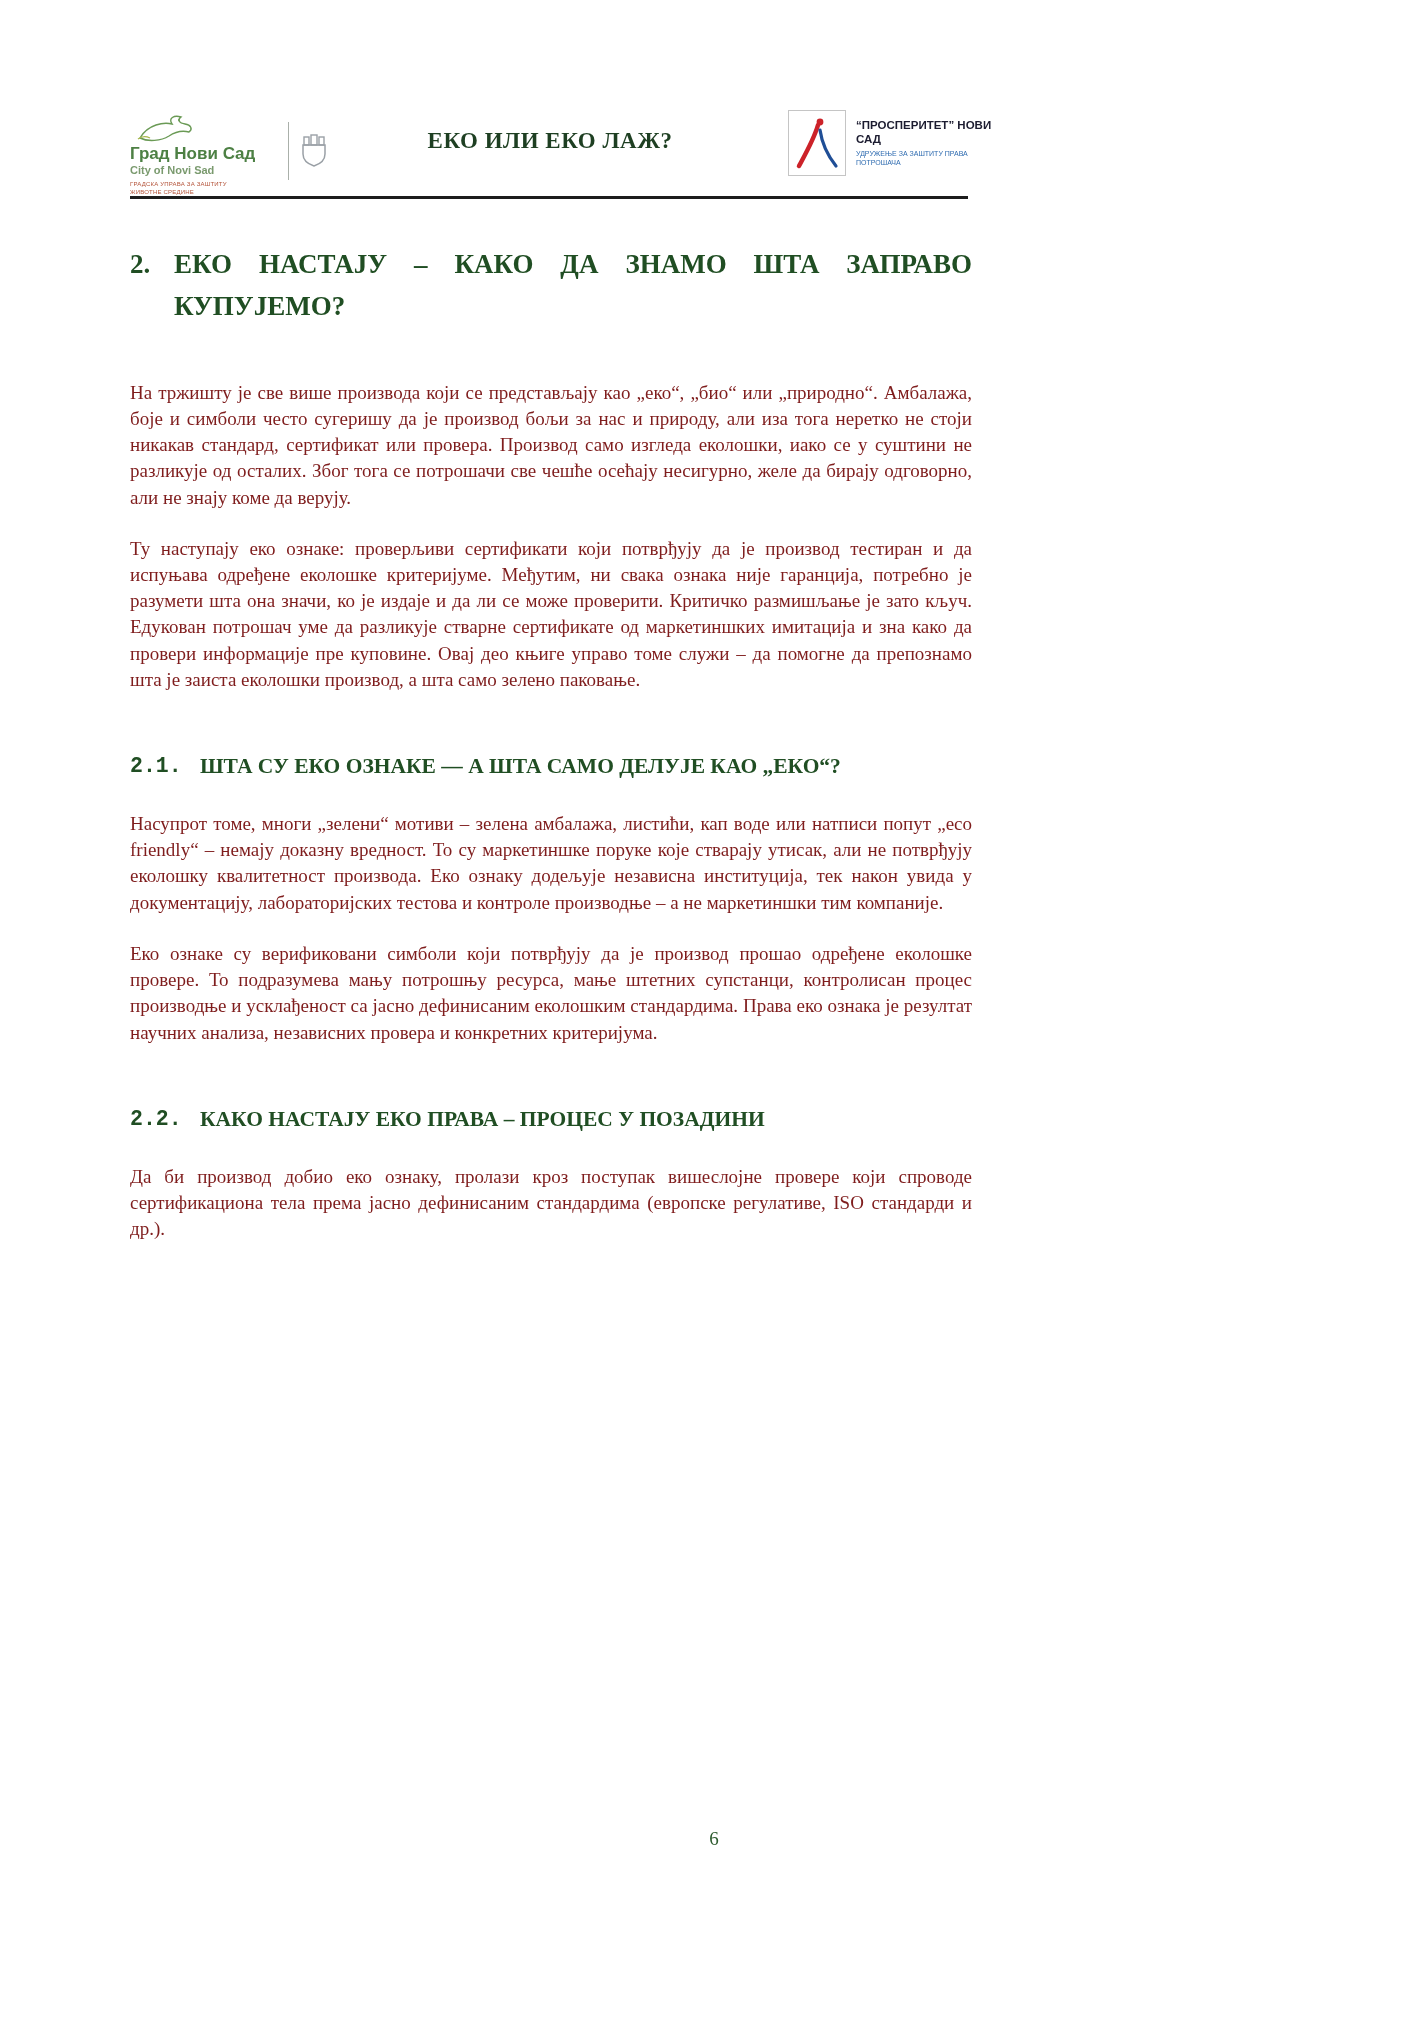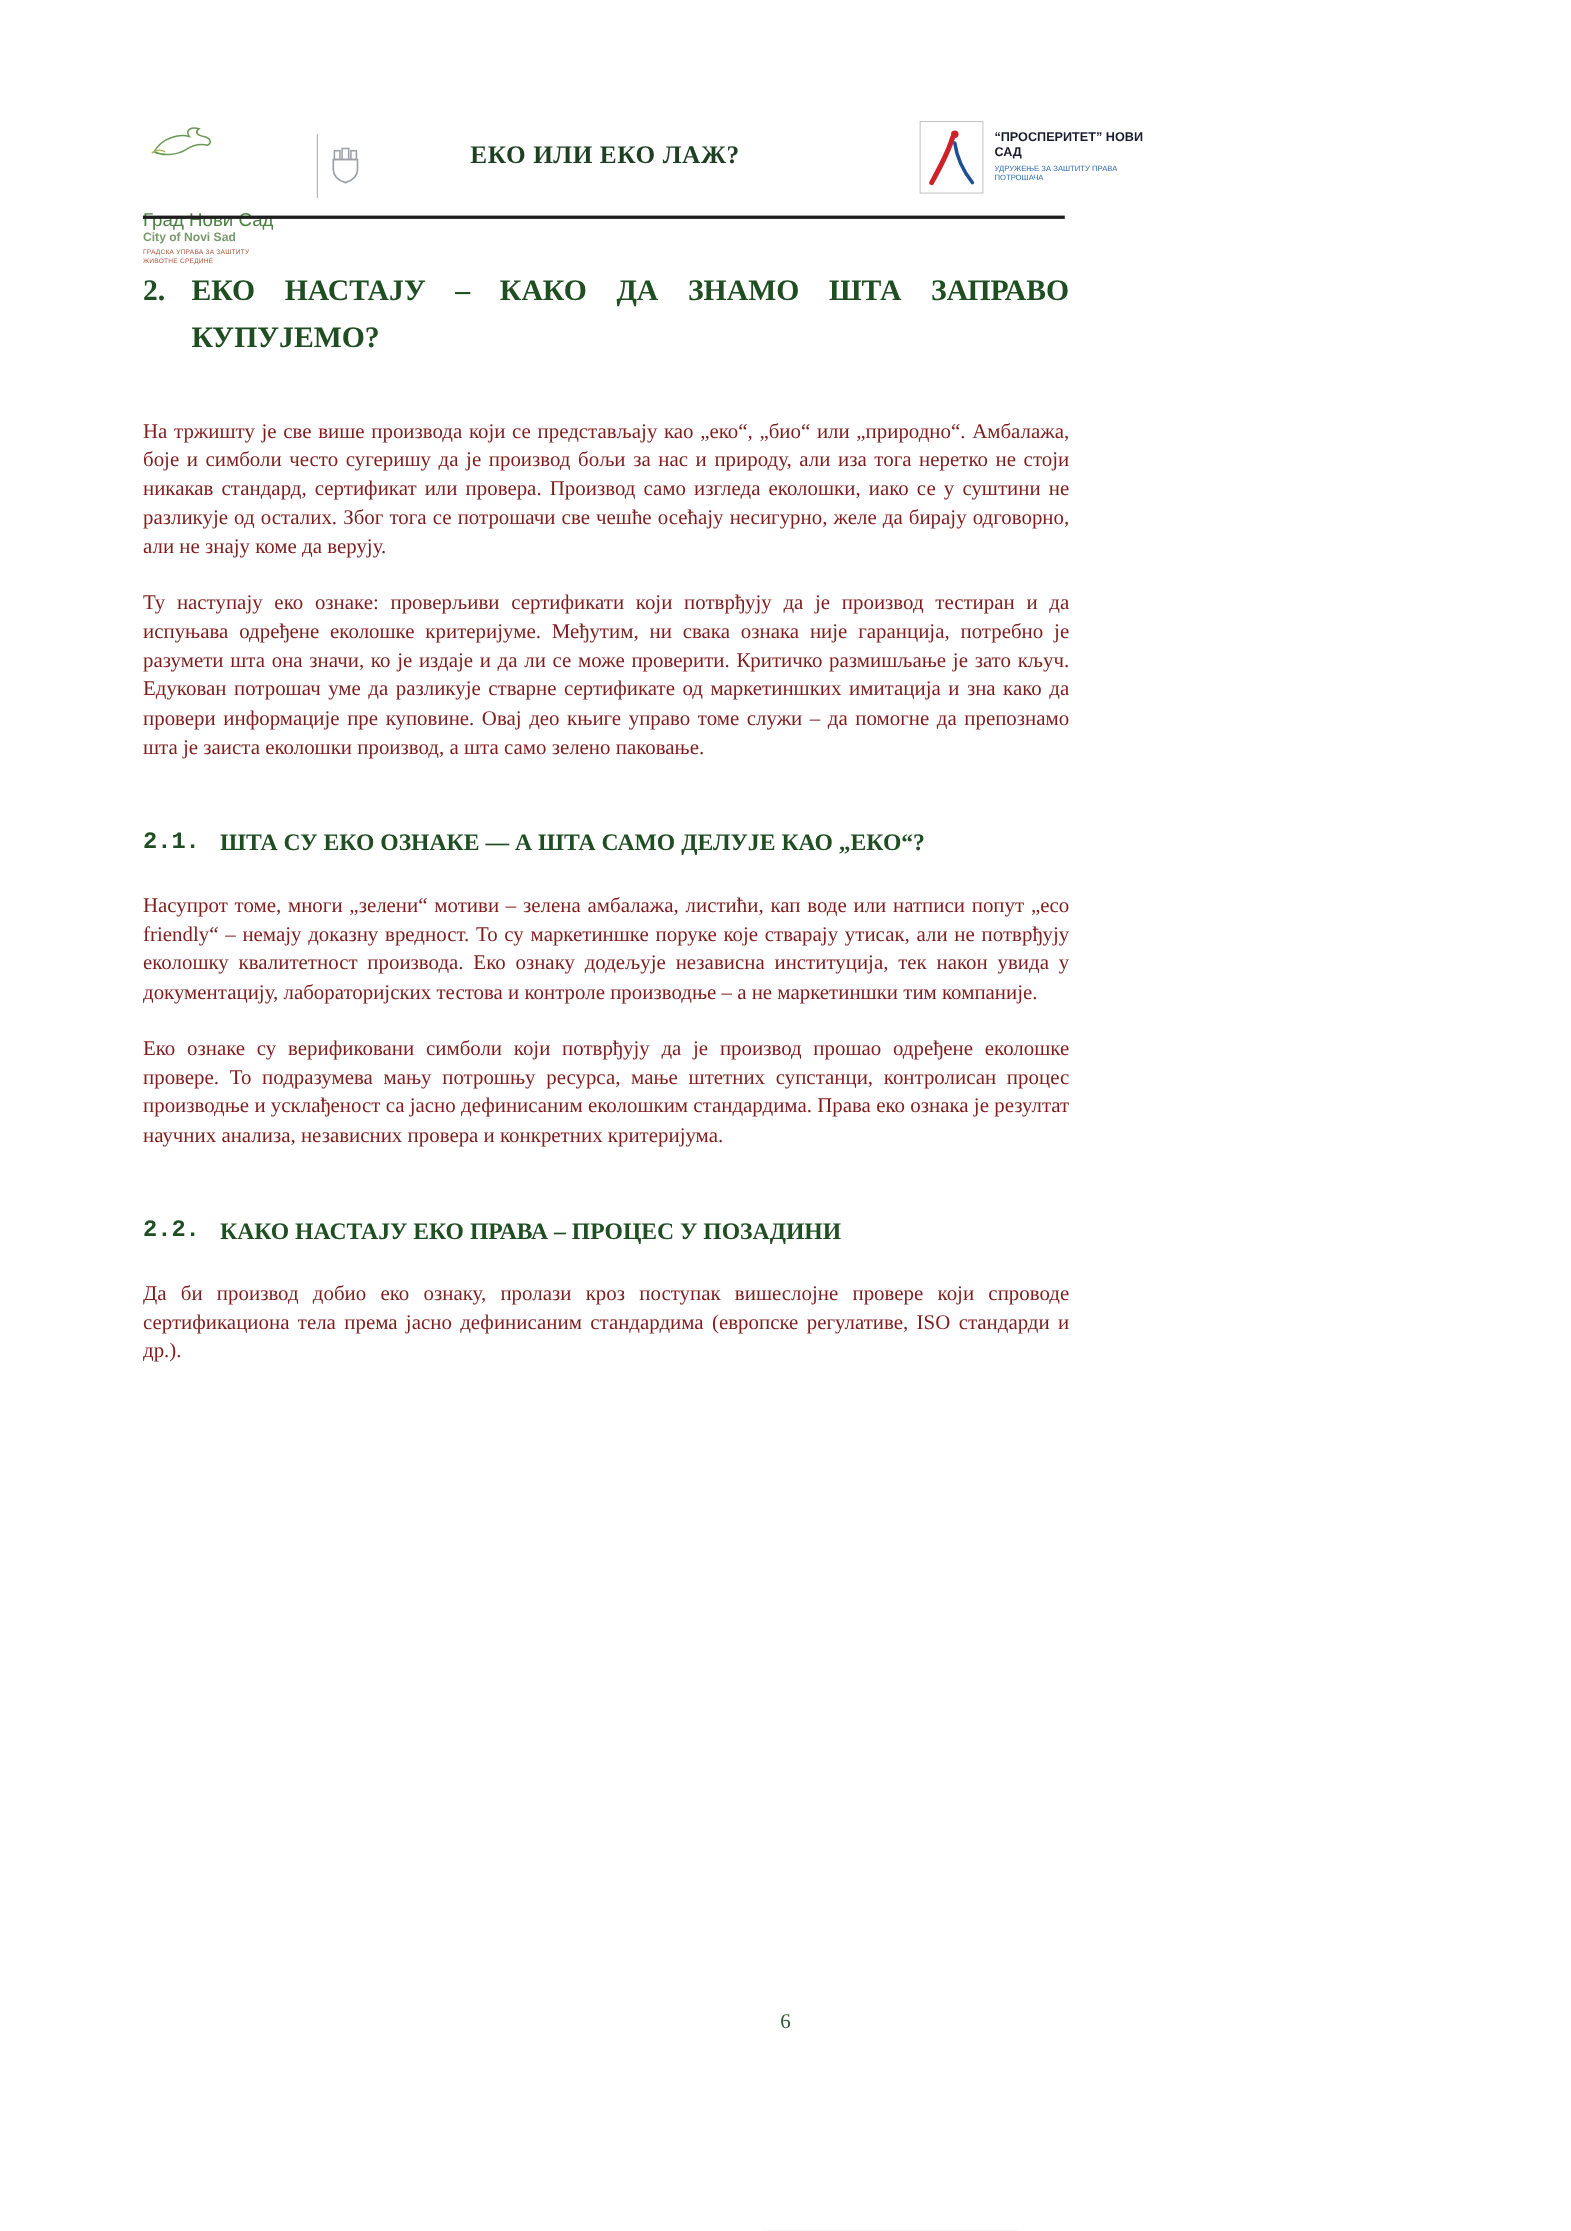--- a/index.html
+++ b/index.html
@@ -15,41 +15,41 @@
 
   
   .logo-city {
     position: absolute;
     left: 130px; top: 112px;
     width: 150px;
     display: flex; flex-direction: column;
     font-family: "Liberation Sans", sans-serif;
   }
   .dove-svg { margin-left: 4px; margin-bottom: 1px; }
-  .city-title { font-size: 17px; font-weight: normal; color: #4d8044; line-height: 1.05; margin-top: 46px; }
+  .city-title { font-size: 17px; font-weight: bold; color: #4d8044; line-height: 1.05; }
   .city-sub   { font-size: 11px; color: #7a9a6e; line-height: 1.3; font-weight: bold; }
   .city-fine  { font-size: 6px; color: #b4543a; line-height: 1.25; margin-top: 4px; width: 120px; letter-spacing: .2px; }
 
   .vsep {
     position: absolute; left: 288px; top: 122px;
     width: 1px; height: 58px; background: #aab0aa;
   }
   .emblem-svg { position: absolute; left: 300px; top: 132px; }
 
   .doc-title {
     position: absolute;
     left: 290px; top: 128px; width: 520px;
     text-align: center;
     font-size: 23px; font-weight: bold;
     color: #1e3f22;
     letter-spacing: .5px;
   }
 
   .logo-pros {
-    position: absolute; left: 796px; top: 110px;
+    position: absolute; left: 748px; top: 110px;
     display: flex; align-items: center; gap: 10px;
     font-family: "Liberation Sans", sans-serif;
     padding-left: 40px;
   }
   .pros-mark {
     width: 58px; height: 66px;
     border: 1px solid #c5c5c5;
     background: #fff;
     display: flex; align-items: center; justify-content: center;
     box-sizing: border-box;

